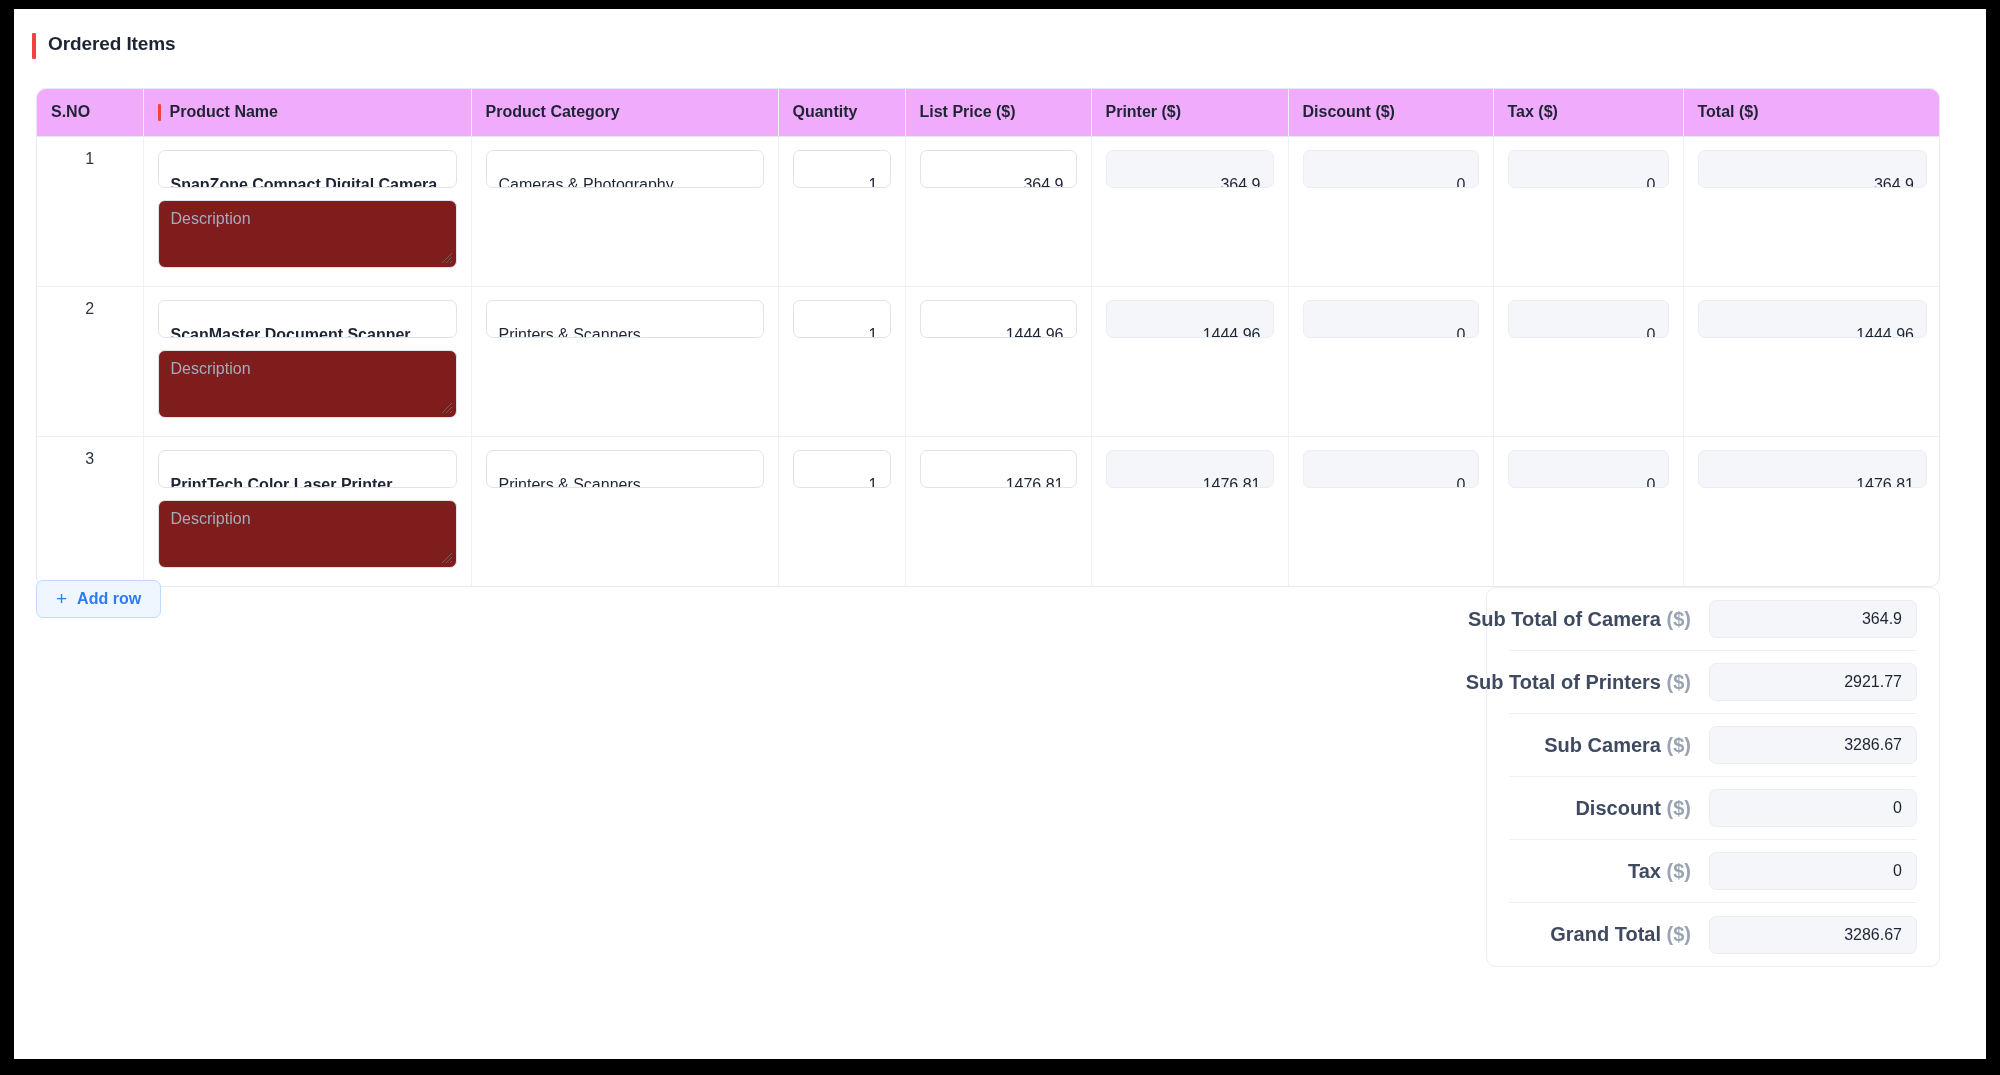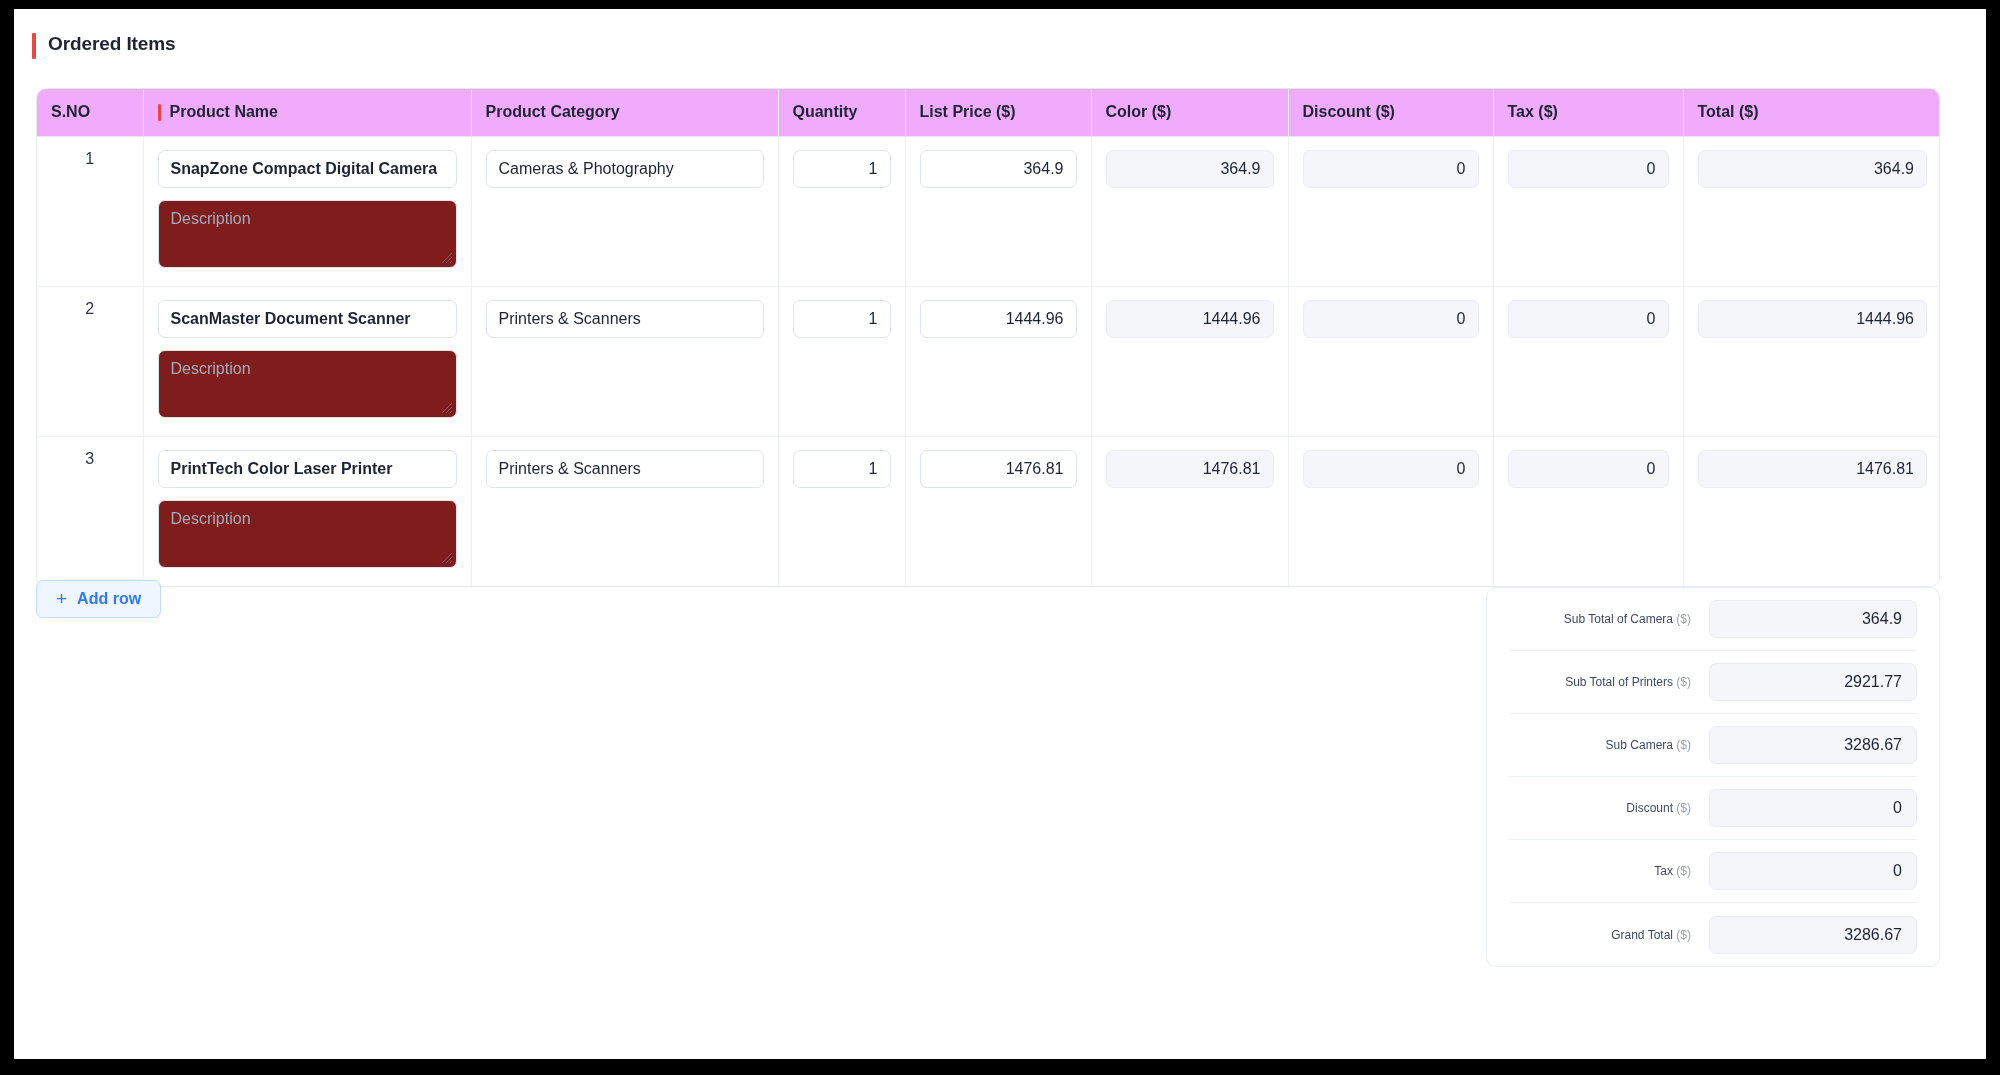--- a/index.html
+++ b/index.html
@@ -118,21 +118,21 @@
   
   .fld {
     width: 100%;
     height: 38px;
     border: 1px solid #dfe3eb;
     border-radius: 7px;
     background: #ffffff;
     font-family: "Liberation Sans", sans-serif;
     font-size: 16px;
     color: #1e2433;
-    padding: 0 12px;
+    padding: 16px 12px;
     line-height: 36px;
     white-space: nowrap;
     overflow: hidden;
   }
   .fld.bold { font-weight: 700; }
   .fld.num  { text-align: right; }
   .fld.ro {
     background: #f4f6f9;
     border-color: #eaedf3;
   }
@@ -208,24 +208,25 @@
   .sum-row {
     display: flex;
     align-items: center;
     justify-content: flex-end;
     gap: 18px;
     height: 63px;
     border-bottom: 1px solid #eef1f6;
   }
   .sum-row:last-child { border-bottom: none; }
   .sum-label {
-    font-size: 12px;
+    font-size: 20px;
     color: #3f4a60;
     text-align: center;
     white-space: nowrap;
+    font-weight: bold;
   }
   .sum-label .cur { color: #9aa3b4; }
   .sum-val {
     width: 208px;
     height: 38px;
     border-radius: 7px;
     background: #f4f6f9;
     border: 1px solid #eaedf3;
     font-size: 16px;
     color: #1e2433;
@@ -268,21 +269,21 @@
             <th class="th-sno">S.NO</th>
             <th>
               <span class="th-inner">
                 <span class="req-mark"></span>
                 <span>Product Name</span>
               </span>
             </th>
             <th>Product Category</th>
             <th>Quantity</th>
             <th>List Price ($)</th>
-            <th>Color ($)</th>
+            <th>Printer ($)</th>
             <th>Discount ($)</th>
             <th>Tax ($)</th>
             <th>Total ($)</th>
           </tr>
         </thead>
         <tbody>
 
           <tr>
             <td class="c-sno">1</td>
             <td>

